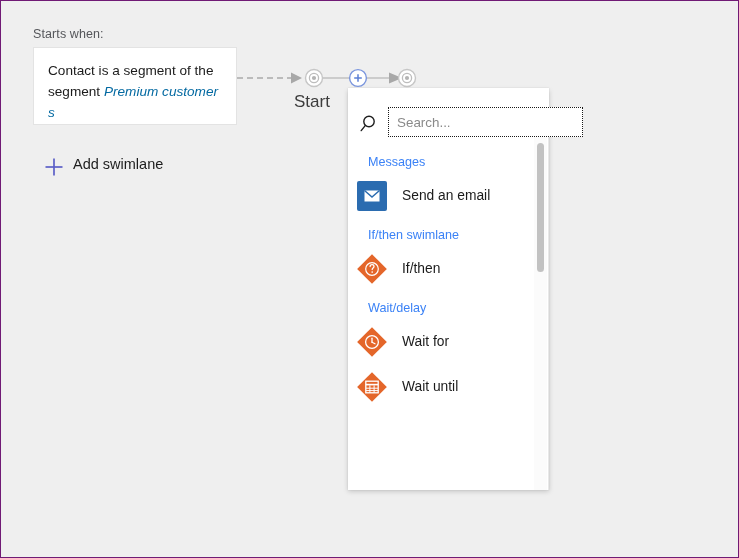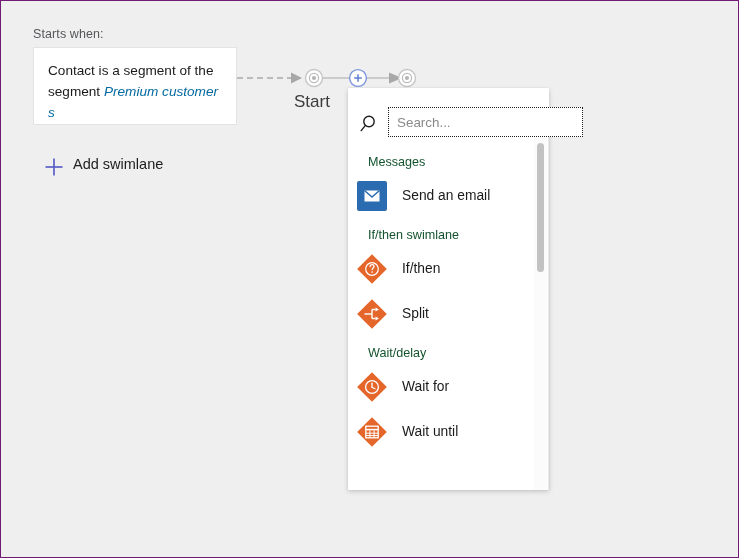--- a/index.html
+++ b/index.html
@@ -150,21 +150,21 @@
   .list-inner {
     position: absolute;
     left: 0;
     top: 0;
     right: 14px;
     padding-top: 8px;
   }
 
   .group-title {
     font-size: 12.6px;
-    color: #14532d;
+    color: #3b82f6;
     padding: 10px 0 4px 20px;
   }
 
   .item {
     display: flex;
     align-items: center;
     height: 45px;
     padding-left: 6px;
     cursor: pointer;
   }
@@ -280,32 +280,20 @@
         <div class="item">
           <svg class="item-icon" viewBox="0 0 36 36">
             <rect x="7.5" y="7.5" width="21" height="21" fill="#e4662a" transform="rotate(45 18 18)"></rect>
             <circle cx="18" cy="18" r="6.3" fill="none" stroke="#ffffff" stroke-width="1.2"></circle>
             <path d="M16.1 15.6c0-1.1 0.9-1.9 2-1.9s1.9 0.8 1.9 1.8c0 1.5-1.8 1.6-1.8 3" fill="none" stroke="#ffffff" stroke-width="1.3" stroke-linecap="round"></path>
             <circle cx="18.2" cy="21" r="0.85" fill="#ffffff"></circle>
           </svg>
           <span class="item-label">If/then</span>
         </div>
 
-        <div class="item">
-          <svg class="item-icon" viewBox="0 0 36 36">
-            <rect x="7.5" y="7.5" width="21" height="21" fill="#e4662a" transform="rotate(45 18 18)"></rect>
-            <line x1="10.5" y1="18" x2="18" y2="18" stroke="#ffffff" stroke-width="1.4"></line>
-            <line x1="18" y1="13.5" x2="18" y2="22.5" stroke="#ffffff" stroke-width="1.4"></line>
-            <line x1="18" y1="13.5" x2="21.5" y2="13.5" stroke="#ffffff" stroke-width="1.4"></line>
-            <line x1="18" y1="22.5" x2="21.5" y2="22.5" stroke="#ffffff" stroke-width="1.4"></line>
-            <polygon points="21.5,11.6 25,13.5 21.5,15.4" fill="#ffffff"></polygon>
-            <polygon points="21.5,20.6 25,22.5 21.5,24.4" fill="#ffffff"></polygon>
-          </svg>
-          <span class="item-label">Split</span>
-        </div>
 
         <div class="group-title">Wait/delay</div>
 
         <div class="item">
           <svg class="item-icon" viewBox="0 0 36 36">
             <rect x="7.5" y="7.5" width="21" height="21" fill="#e4662a" transform="rotate(45 18 18)"></rect>
             <circle cx="18" cy="18" r="6.4" fill="none" stroke="#ffffff" stroke-width="1.3"></circle>
             <line x1="18" y1="14.2" x2="18" y2="18.2" stroke="#ffffff" stroke-width="1.3" stroke-linecap="round"></line>
             <line x1="18" y1="18.2" x2="21" y2="19.8" stroke="#ffffff" stroke-width="1.3" stroke-linecap="round"></line>
           </svg>

